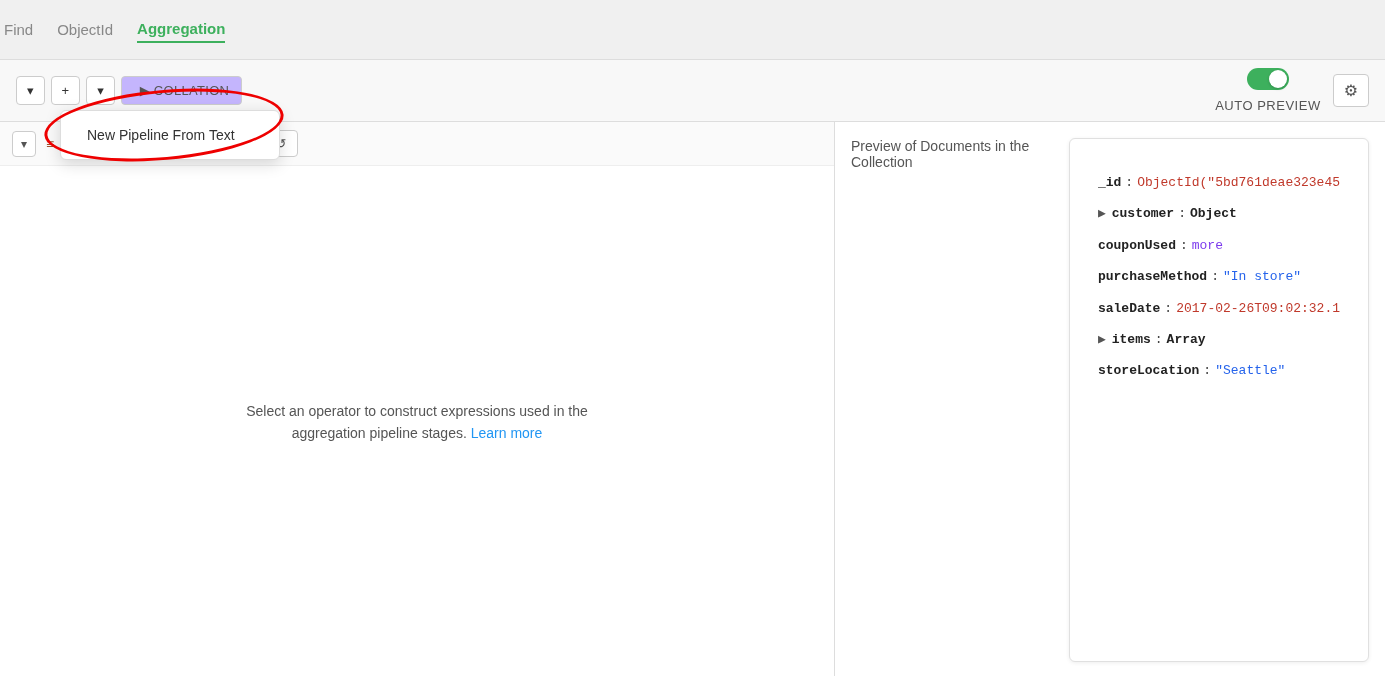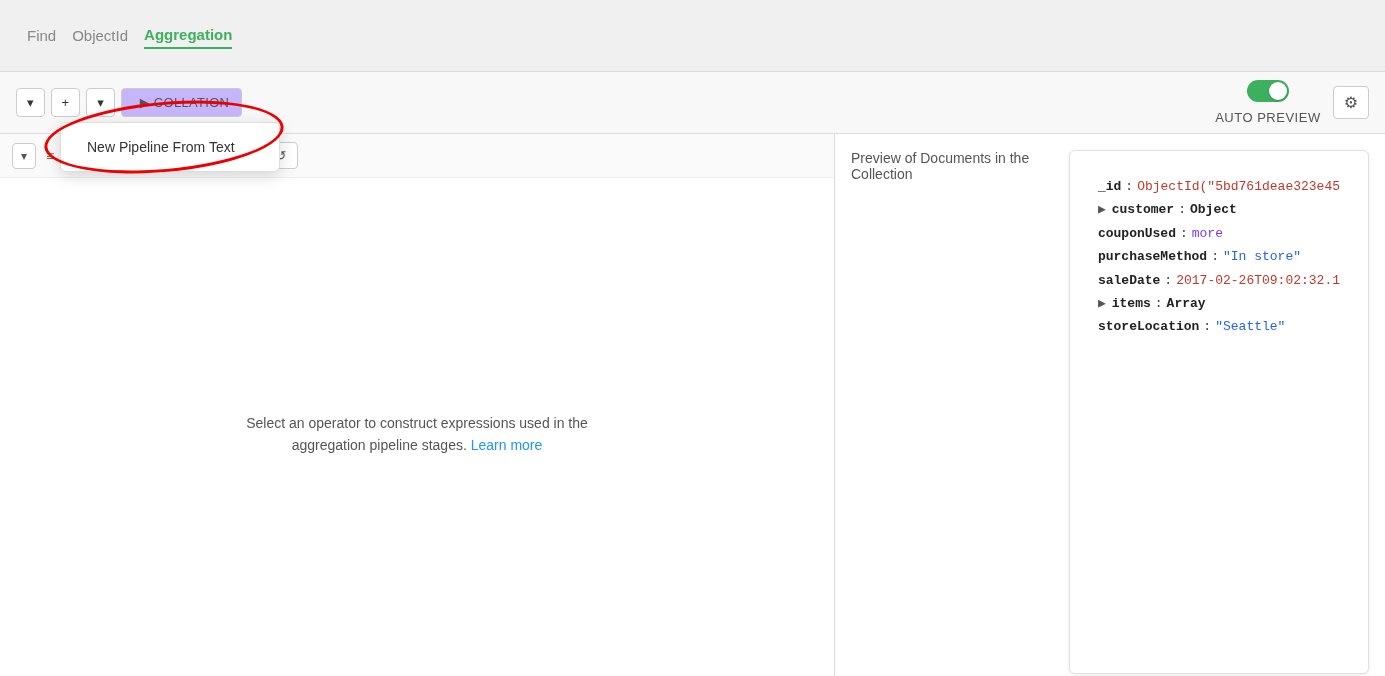--- a/index.html
+++ b/index.html
@@ -10,23 +10,23 @@
       min-height: 676px;
       overflow: hidden;
     }
 
     
     .tab-bar {
       display: flex;
       align-items: center;
       background: #f0f0f0;
       border-bottom: 1px solid #ddd;
-      padding: 0 27px;
-      height: 72px;
-      gap: 16px;
+      padding: 0 4px;
+      height: 60px;
+      gap: 24px;
     }
     .tab {
       font-size: 15px;
       color: #888;
       cursor: pointer;
       padding: 4px 0;
       text-decoration: none;
     }
     .tab.active {
       color: #3db05d;
@@ -249,20 +249,21 @@
       padding: 24px 28px;
       font-family: 'Courier New', monospace;
       font-size: 13px;
       line-height: 1.8;
       box-shadow: 0 1px 4px rgba(0,0,0,0.07);
     }
     .doc-line {
       display: flex;
       align-items: center;
       gap: 4px;
+      margin-top: 8px;
     }
     .doc-key {
       font-weight: bold;
       color: #222;
     }
     .doc-val-red {
       color: #c0392b;
     }
     .doc-val-blue {
       color: #2563eb;

